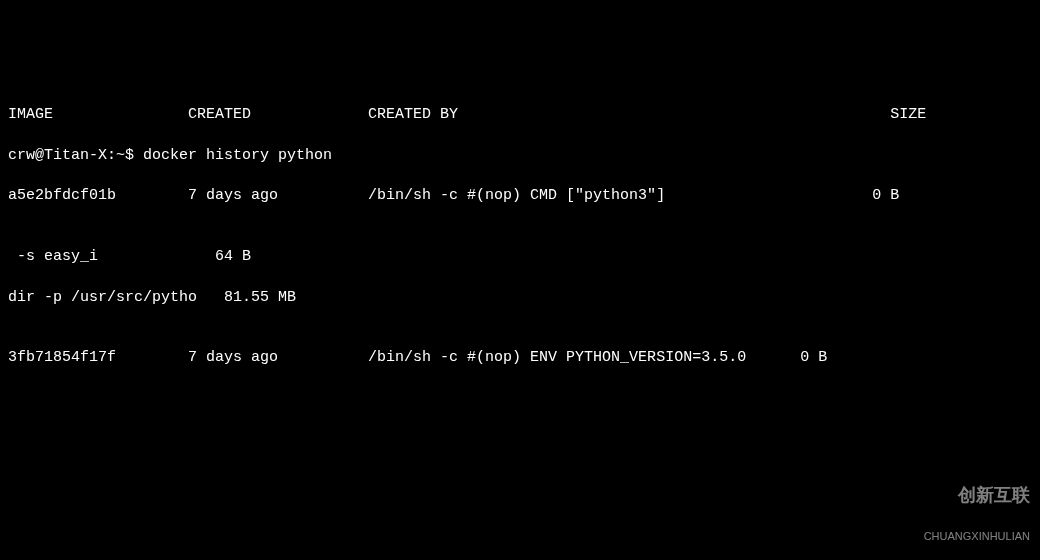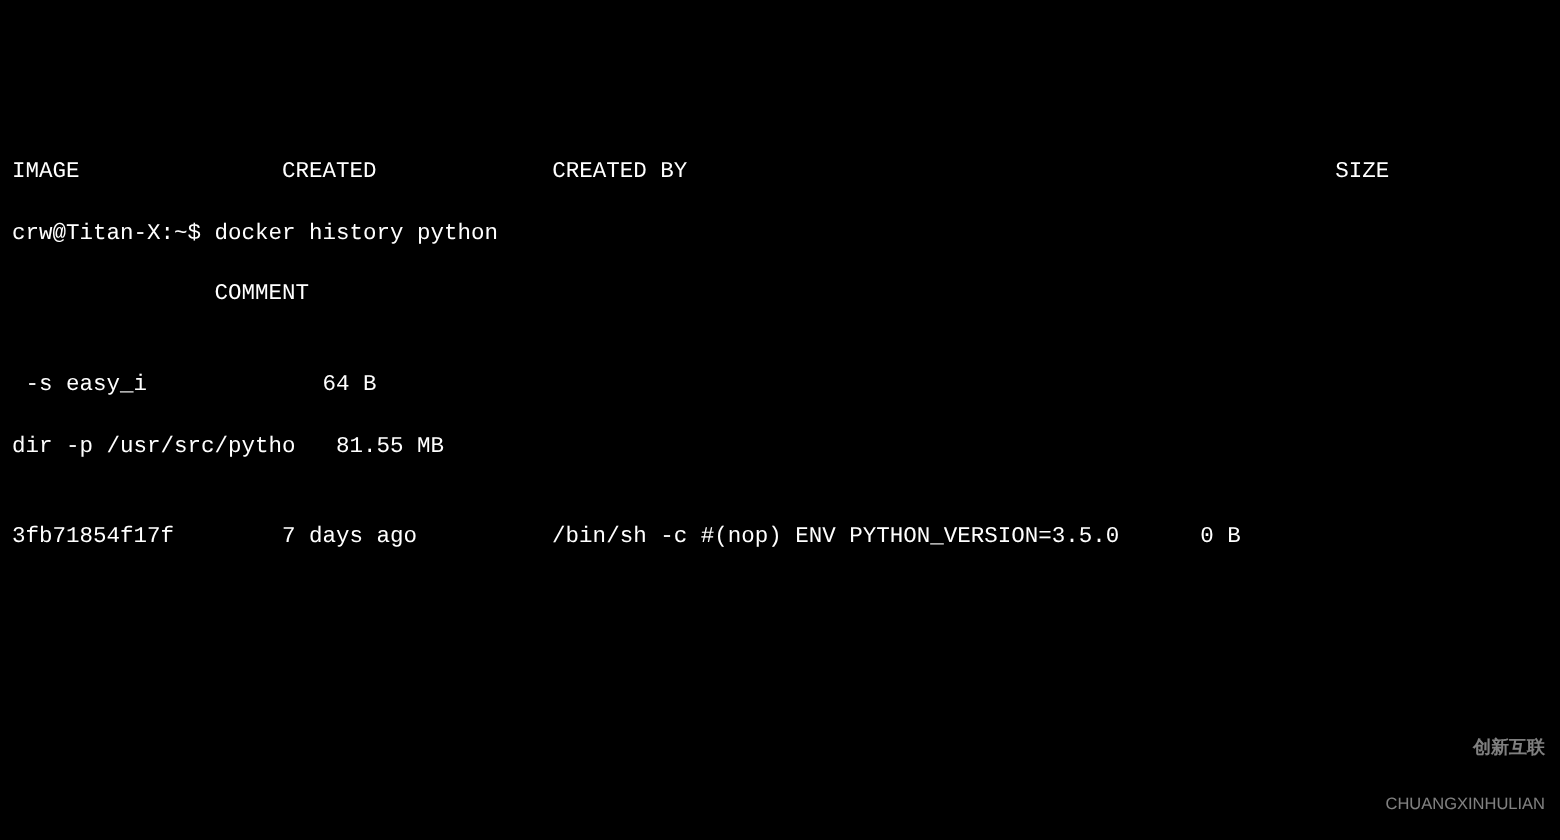--- a/index.html
+++ b/index.html
@@ -28,33 +28,33 @@
       position: absolute;
       bottom: 6px;
       right: 10px;
       color: rgba(255,255,255,0.5);
       font-size: 11px;
       text-align: right;
       line-height: 1.1;
       font-family: sans-serif;
     }
     .watermark .logo {
-      font-size: 12px;
+      font-size: 18px;
       font-weight: bold;
     }
   </style>
 </head>
 <body>
 
 
 
 <div class="terminal">
 <span class="line"><span>IMAGE</span>               <span>CREATED</span>             <span>CREATED BY</span>                                                <span>SIZE</span></span>
 <span class="line"><span>crw@Titan-X:~$ docker history python</span></span>
-<span class="line">               <span>COMMENT</span></span>
+<span class="line"><span>a5e2bfdcf01b</span>        <span>7 days ago</span>          <span>/bin/sh -c #(nop) CMD ["python3"]</span>                       <span>0 B</span></span>
 <span class="line"></span>
 <span class="line"> -s easy_i             64 B</span>
 <span class="line">dir -p /usr/src/pytho   81.55 MB</span>
 <span class="line"></span>
 <span class="line"><span>3fb71854f17f</span>        <span>7 days ago</span>          <span>/bin/sh -c #(nop) ENV PYTHON_VERSION=3.5.0</span>      <span>0 B</span></span>
 <span class="line"></span>
 
 
 
 <span class="line"></span>

